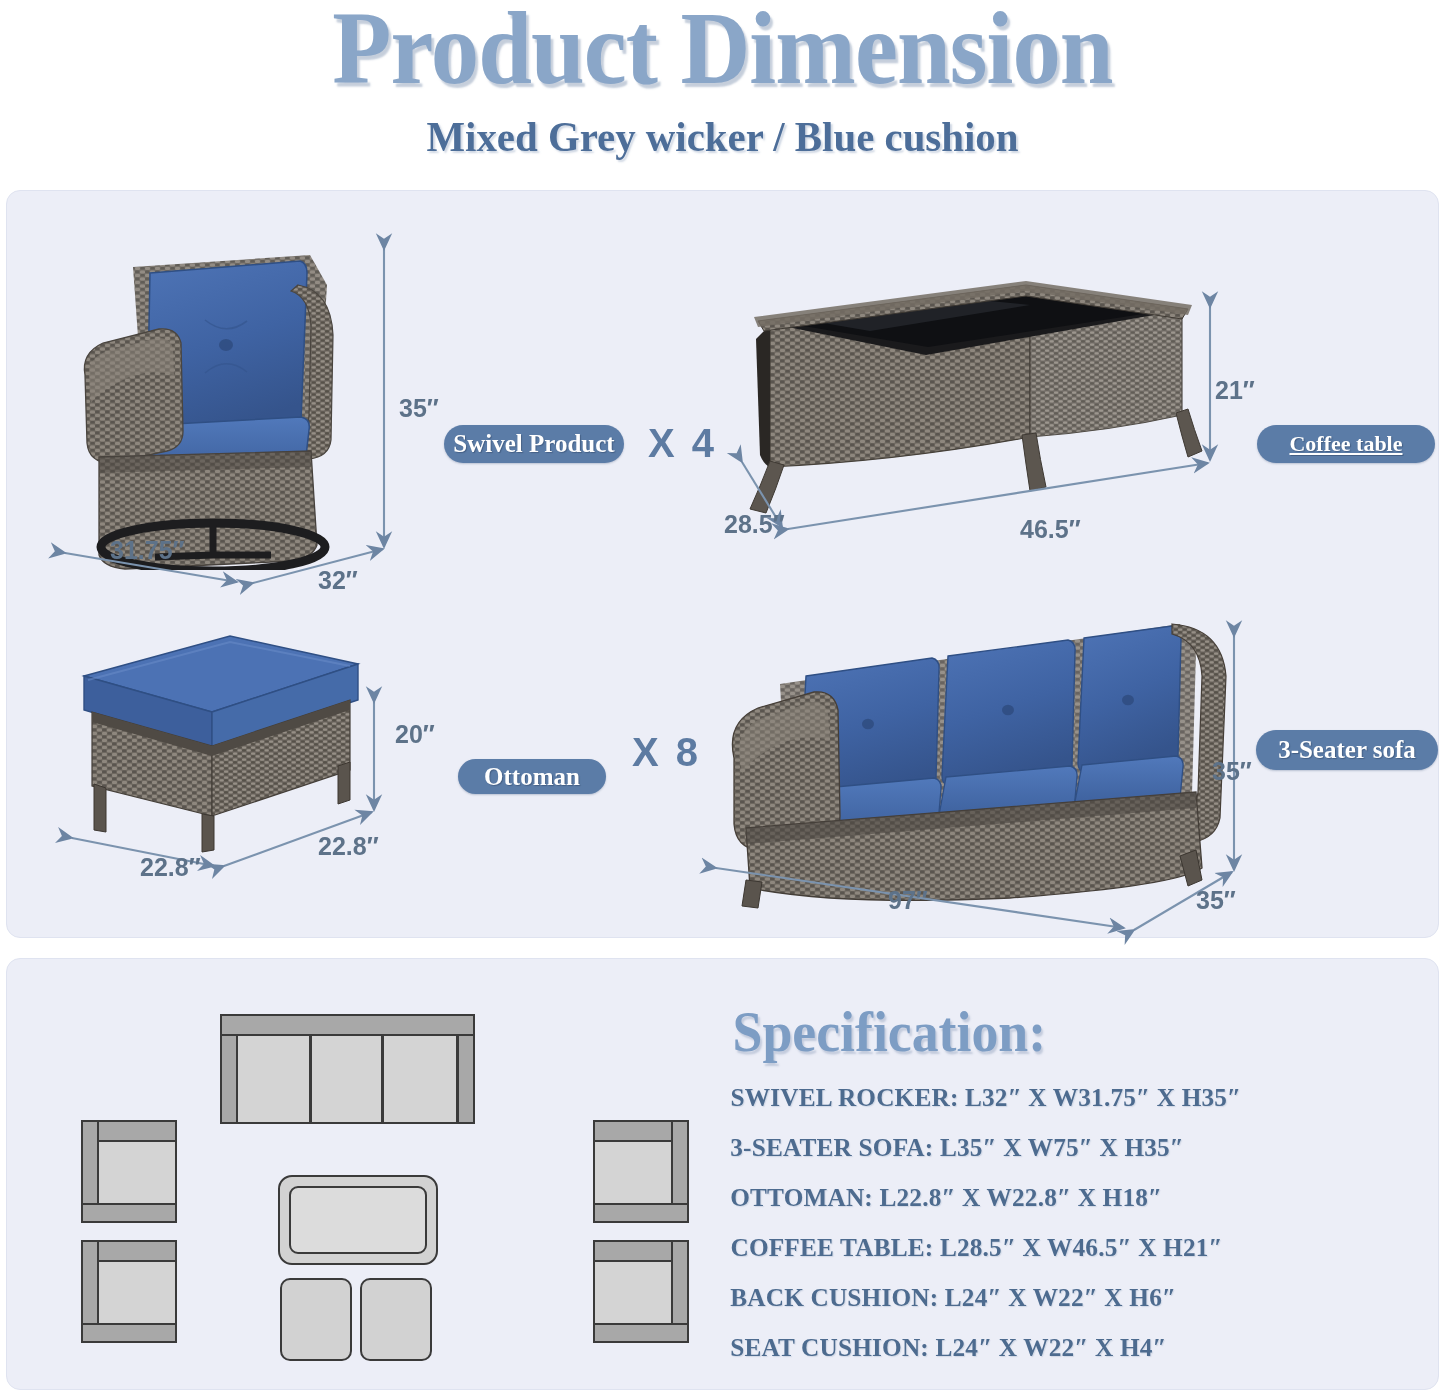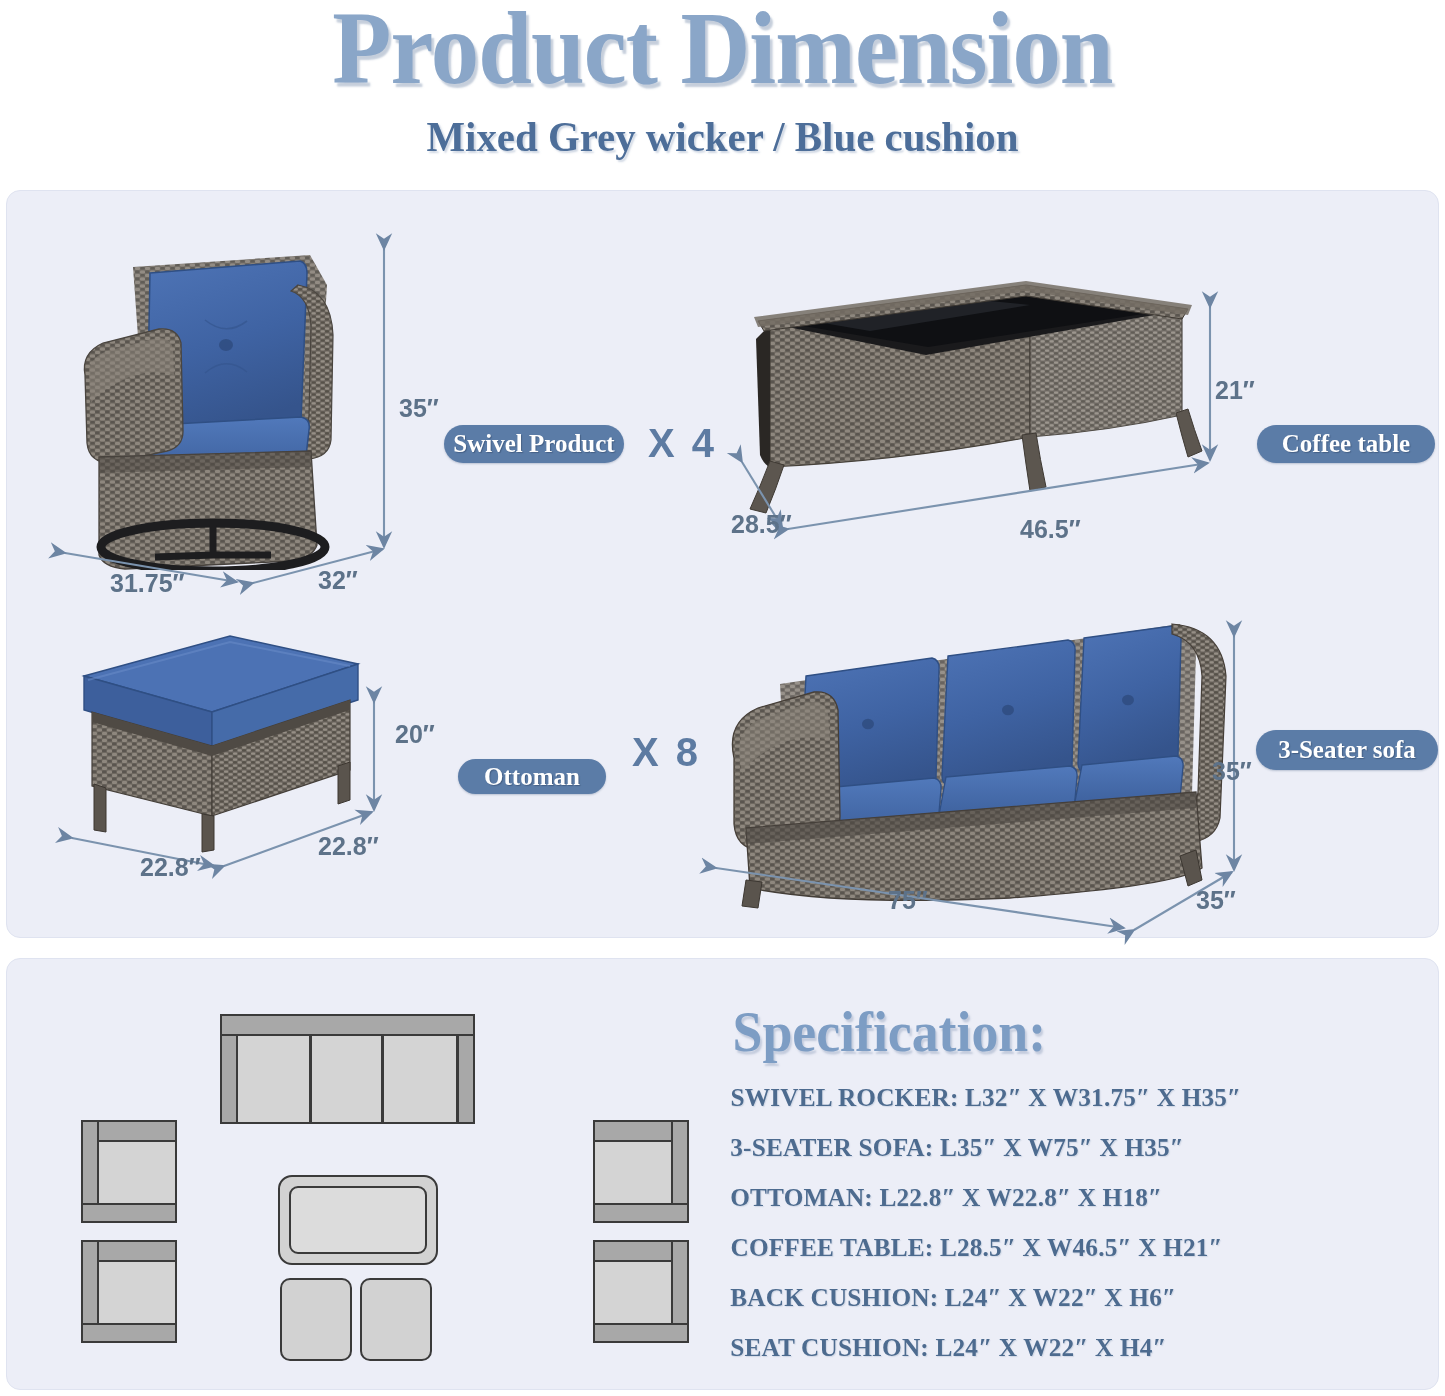--- a/index.html
+++ b/index.html
@@ -193,21 +193,21 @@
       <path d="M0,0.6 L8.4,4.5 L0,8.4 L2.6,4.5 Z" fill="#6d85a3"></path>
     </marker>
   </defs>
   <g stroke="#7b93ae" stroke-width="2.1" fill="none" marker-start="url(#ah)" marker-end="url(#ah)">
     <line x1="329" y1="24" x2="329" y2="322"></line>
     <line x1="10" y1="328" x2="182" y2="357"></line>
     <line x1="198" y1="358" x2="328" y2="324"></line>
   </g>
 </svg>
 <div class="dim-text" style="left:399px; top:394px;">35″</div>
-<div class="dim-text" style="left:110px; top:569px;">31.75″</div>
+<div class="dim-text" style="left:110px; top:536px;">31.75″</div>
 <div class="dim-text" style="left:318px; top:566px;">32″</div>
 
 <div class="pill" style="left:444px; top:425px; width:180px; height:38px; font-size:25px;">Swivel Product</div>
 <div class="multiplier" style="left:648px; top:421px;">X 4</div>
 
 <svg class="abs" style="left:730px; top:265px;" width="480" height="260" viewBox="0 0 480 260">
 
   <path d="M40,60 L300,30 L300,172 Q170,196 40,202 Z" fill="url(#weave)" stroke="#454039" stroke-width="1.2"></path>
 
   <path d="M300,30 L452,52 L452,150 Q380,166 300,172 Z" fill="url(#weave2)" stroke="#454039" stroke-width="1.2" opacity="0.92"></path>
@@ -227,24 +227,24 @@
 </svg>
 
 <svg class="arrows" style="left:730px; top:265px;" width="510" height="290" viewBox="0 0 510 290">
   <g stroke="#7b93ae" stroke-width="2.1" fill="none" marker-start="url(#ah)" marker-end="url(#ah)">
     <line x1="480" y1="42" x2="480" y2="195"></line>
     <line x1="12" y1="197" x2="52" y2="262"></line>
     <line x1="58" y1="264" x2="478" y2="198"></line>
   </g>
 </svg>
 <div class="dim-text" style="left:1215px; top:376px;">21″</div>
-<div class="dim-text" style="left:724px; top:510px;margin-left:7px;">28.5″</div>
+<div class="dim-text" style="left:724px; top:510px;">28.5″</div>
 <div class="dim-text" style="left:1020px; top:515px;">46.5″</div>
 
-<div class="pill" style="left:1257px; top:425px; width:178px; height:38px; font-size:25px;">Coffee table</div>
+<div class="pill" style="left:1257px; top:425px; width:178px; height:38px; font-size:22px;text-decoration:underline;">Coffee table</div>
 
 <svg class="abs" style="left:62px; top:620px;" width="315" height="245" viewBox="0 0 315 245">
 
   <path d="M22,56 L168,16 L296,44 L150,92 Z" fill="#4c72b4" stroke="#2f4f84" stroke-width="1.4"></path>
   <path d="M22,56 L150,92 L150,128 L22,90 Z" fill="#3d5f9c" stroke="#2f4f84" stroke-width="1.4"></path>
   <path d="M150,92 L296,44 L296,80 L150,128 Z" fill="#456ba9" stroke="#2f4f84" stroke-width="1.4"></path>
   <path d="M26,60 L168,22 L288,46" stroke="#6a8cc9" stroke-width="2" fill="none" opacity="0.55"></path>
 
   <path d="M30,92 L150,126 L150,196 L30,166 Z" fill="url(#weave)" stroke="#443f39" stroke-width="1.2"></path>
   <path d="M150,126 L288,80 L288,150 L150,196 Z" fill="url(#weave2)" stroke="#443f39" stroke-width="1.2"></path>
@@ -297,21 +297,21 @@
 </svg>
 
 <svg class="arrows" style="left:710px; top:580px;" width="570" height="370" viewBox="0 0 570 370">
   <g stroke="#7b93ae" stroke-width="2.1" fill="none" marker-start="url(#ah)" marker-end="url(#ah)">
     <line x1="524" y1="56" x2="524" y2="290"></line>
     <line x1="6" y1="288" x2="414" y2="348"></line>
     <line x1="424" y1="350" x2="522" y2="292"></line>
   </g>
 </svg>
 <div class="dim-text" style="left:1212px; top:757px;">35″</div>
-<div class="dim-text" style="left:888px; top:886px;">75″</div>
+<div class="dim-text" style="left:888px; top:886px;">97″</div>
 <div class="dim-text" style="left:1196px; top:886px;">35″</div>
 
 <div class="pill" style="left:1256px; top:730px; width:182px; height:40px; font-size:25px;">3-Seater sofa</div>
 
 <div class="panel" id="panel-bottom"></div>
 
 <div class="lay" style="left:75px; top:1000px; width:620px; height:380px;">
 
   <div style="position:absolute; left:145px; top:14px; width:255px; height:110px;">
     <div class="lay-arm" style="position:absolute; left:0; top:0; width:255px; height:22px;"></div>

